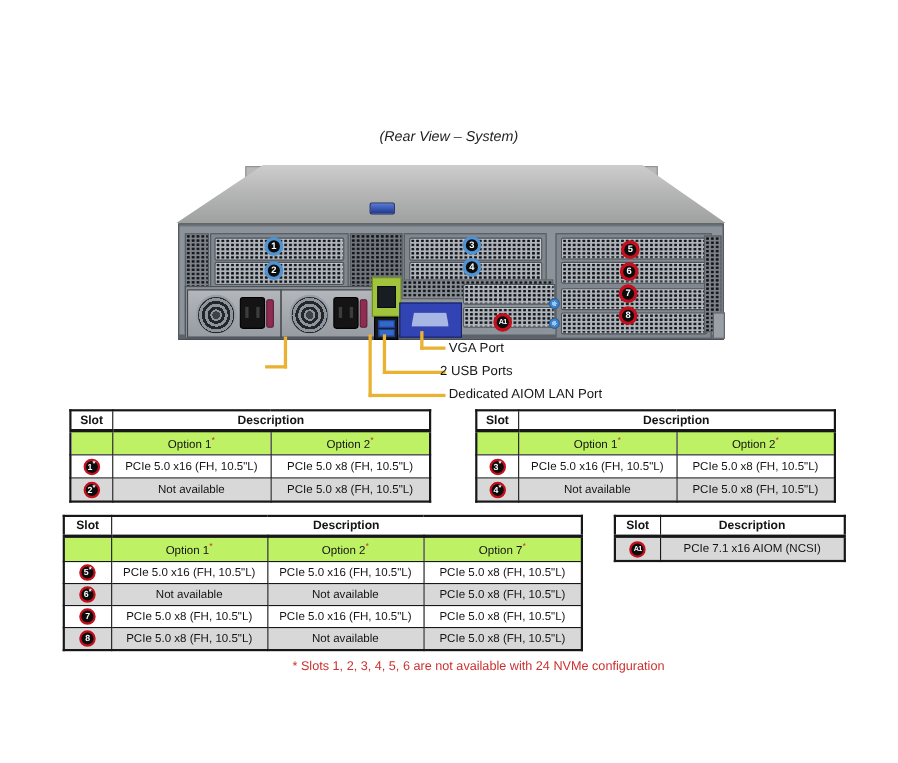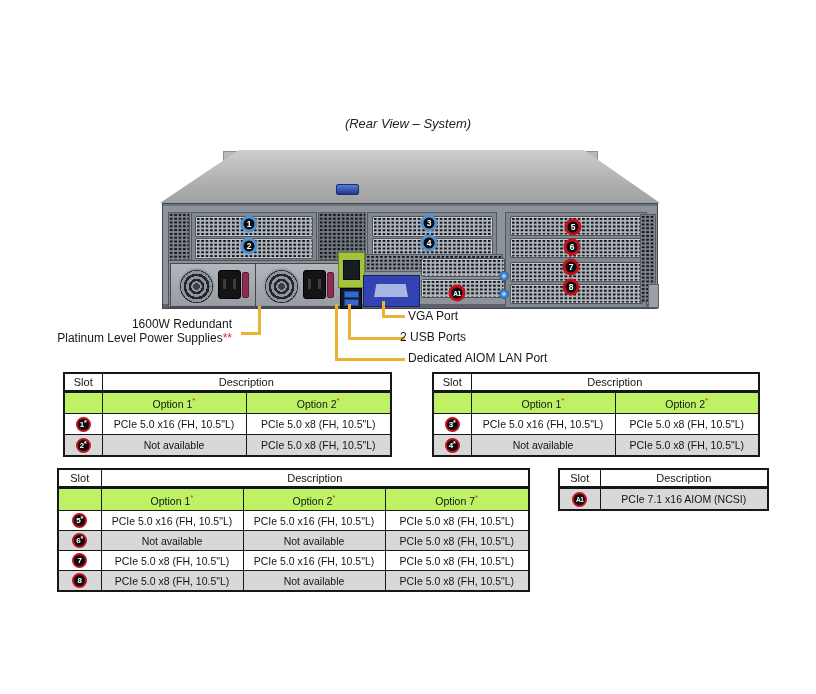--- a/index.html
+++ b/index.html
@@ -103,21 +103,21 @@
   #lblUsb{left:400px;top:330px}
   #lblIpmi{left:408px;top:351px}
   .redmark{color:#cc3030;}
   .supmark{font-size:8px;vertical-align:super;}
 
   
   .spec{position:absolute;border-collapse:collapse;table-layout:fixed;font-size:10.5px;
         color:#141414;background:#fff;border:2px solid #17171a;}
   .spec th,.spec td{border:1px solid #17171a;text-align:center;vertical-align:middle;
         padding:0;overflow:hidden;white-space:nowrap;}
-  .spec .hd th{font-size:11px;font-weight:normal;border-bottom:3px solid #17171a;height:16px;}
+  .spec .hd th{font-size:11px;font-weight:bold;border-bottom:3px solid #17171a;height:16px;}
   .spec .sub td{height:20px;background:#bef264;}
   .spec .dr td{height:20px;}
   .spec .gray td{background:#d8d8d8;}
   #t1{left:63px;top:372px;width:327px}
   #t2{left:432px;top:372px;width:326px}
   #t3{left:57px;top:468px;width:471px}
   #t3 .sub td{height:21px}
   #t3 .dr td{height:19px}
   #t4{left:558px;top:468px;width:209px}
   .tb{display:inline-block;width:11px;height:11px;border-radius:50%;background:#0c0c0c;
@@ -211,24 +211,20 @@
 
   <div class="abs yline" id="lnPsuV"></div>
   <div class="abs yline" id="lnPsuH"></div>
   <div class="abs yline" id="lnVgaV"></div>
   <div class="abs yline" id="lnVgaH"></div>
   <div class="abs yline" id="lnUsbV"></div>
   <div class="abs yline" id="lnUsbH"></div>
   <div class="abs yline" id="lnIpmiV"></div>
   <div class="abs yline" id="lnIpmiH"></div>
 
-  <div class="abs lbl" id="lblPsu">
-    <div>1600W Redundant</div>
-    <div><span>Platinum Level Power Supplies</span><span class="redmark">**</span></div>
-  </div>
   <div class="abs lbl" id="lblVga">VGA Port</div>
   <div class="abs lbl" id="lblUsb">2 USB Ports</div>
   <div class="abs lbl" id="lblIpmi">Dedicated AIOM LAN Port</div>
 
   <table class="spec" id="t1">
     <colgroup>
         <col style="width:38px">
         <col style="width:144px">
         <col style="width:145px">
       </colgroup>
@@ -340,15 +336,16 @@
       <th>Description</th>
     </tr>
     <tr class="dr gray">
       <td><span class="tb sm"><span>A1</span><span class="mark"></span></span></td>
       <td>PCIe 7.1 x16 AIOM (NCSI)</td>
     </tr>
   </tbody>
     </table>
 
   <div class="abs" id="fnotes">
+    <div>* Slots 1, 2, 3, 4, 5, 6 are not available with 24 NVMe configuration</div>
   </div>
 
 </div>
 
 </body></html>

